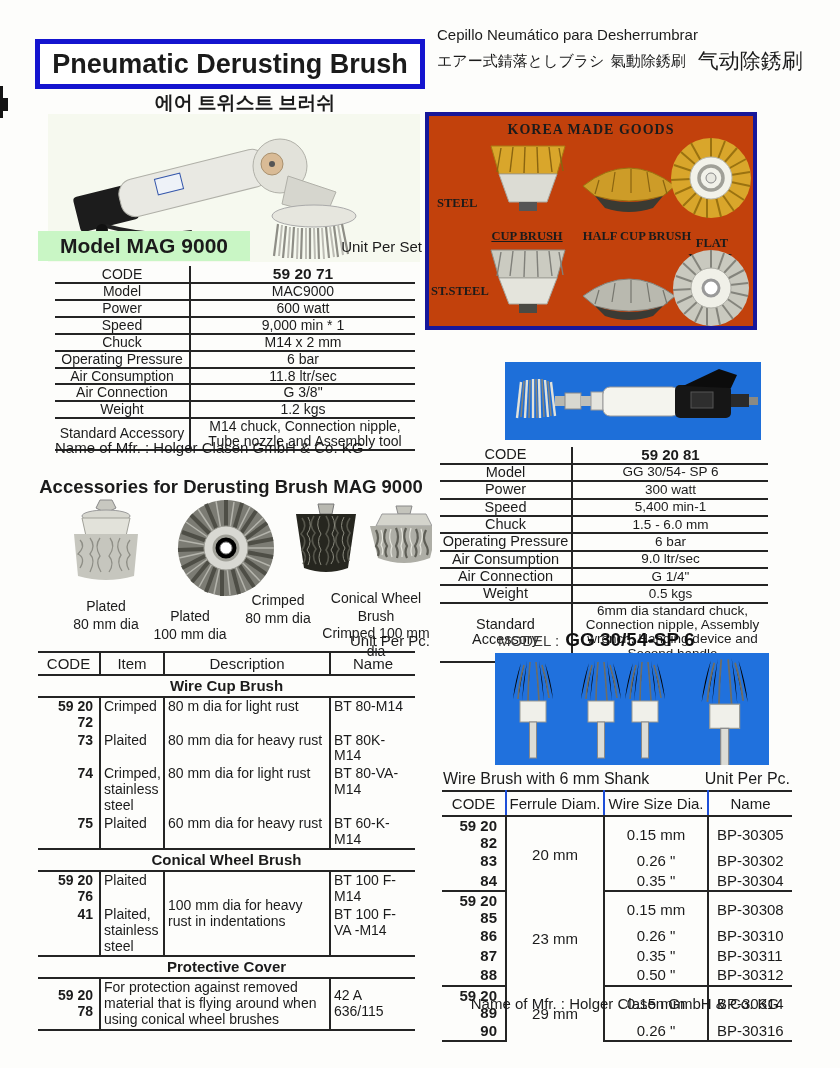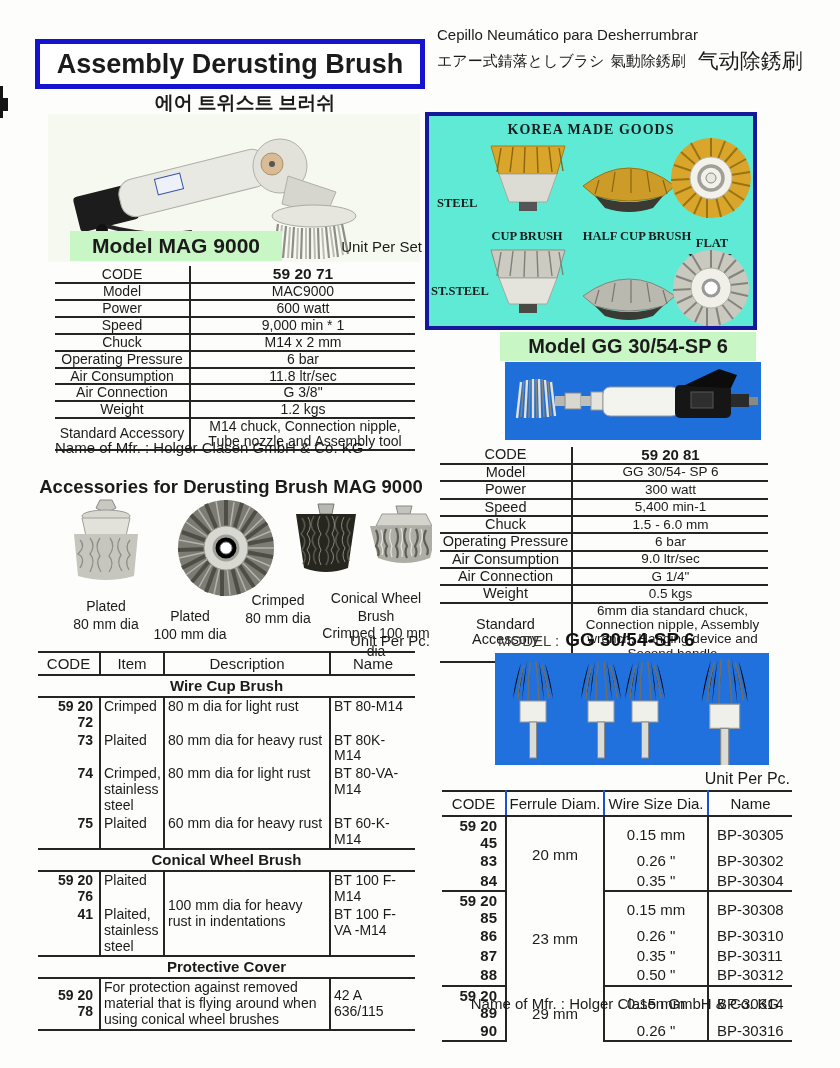--- a/index.html
+++ b/index.html
@@ -17,42 +17,42 @@
   .scan-mark2{left:0;top:98px;width:8px;height:13px;background:#141414;}
 
   
   .translations{left:437px;top:26px;width:400px;font-size:15px;line-height:1.25;}
   .trans-l2{margin-top:3px;}
   .zh-large{font-size:21px;vertical-align:-2px;margin-left:8px;}
 
   
   .mag-photo{left:48px;top:114px;width:372px;height:148px;background:#f6f9ef;}
   .green-label{background:#c9f6c5;font-weight:bold;display:flex;align-items:center;justify-content:center;}
-  .mag-label{left:38px;top:231px;width:212px;height:30px;font-size:21px;margin-left:32px;}
+  .mag-label{left:38px;top:231px;width:212px;height:30px;font-size:21px;}
   .unit-set{left:318px;top:238px;width:104px;font-size:15px;text-align:right;}
 
   
   .spec{border-collapse:collapse;width:100%;}
   .spec td{border-bottom:2px solid #242424;padding:0 2px;text-align:center;
            line-height:1.06;vertical-align:middle;}
   .spec td.lbl{border-right:2px solid #242424;}
   .spec td.bold{font-weight:bold;}
   .spec td.valL{text-align:center;padding-left:6px;}
   .mag-spec{left:55px;top:266px;width:360px;}
   .mag-spec td{font-size:14px;height:14px;}
   .mag-spec td.lbl{width:130px;}
   .mag-spec td.bold{font-size:15.5px;}
   .gg-spec{left:440px;top:447px;width:328px;}
   .gg-spec td{font-size:13.5px;height:13px;}
   .gg-spec td.lbl{width:127px;font-size:14.5px;}
   .gg-spec td.bold{font-size:15px;}
   .mfr-line{left:55px;top:439px;width:380px;font-size:15px;}
 
   
-  .korea-box{left:425px;top:112px;width:324px;height:210px;border:4px solid #17179a;background:#5eead4;}
+  .korea-box{left:425px;top:112px;width:324px;height:210px;border:4px solid #17179a;background:#c2410c;}
   .korea-title{left:0;top:6px;width:100%;text-align:center;font-family:"Liberation Serif",serif;
                font-weight:bold;font-size:14px;letter-spacing:1px;}
   .korea-lbl{font-family:"Liberation Serif",serif;font-weight:bold;font-size:12.5px;}
 
   
   .acc-heading{left:30px;top:476px;width:402px;text-align:center;font-weight:bold;font-size:18.5px;}
   .acc-cap{font-size:14px;text-align:center;line-height:1.25;}
   .unit-pc-left{left:330px;top:632px;width:100px;text-align:right;font-size:15px;}
 
   .acc-table{left:38px;top:651px;width:377px;}
@@ -92,21 +92,21 @@
   .wire-mfr{left:455px;top:995px;width:340px;text-align:center;font-size:15px;}
 </style>
 </head>
 <body>
 
 <div class="page">
 
   <div class="abs scan-mark1"></div>
   <div class="abs scan-mark2"></div>
 
-  <div class="abs title-box">Assembly Derusting Brush</div>
+  <div class="abs title-box">Pneumatic Derusting Brush</div>
   <div class="abs subtitle-kr">에어 트위스트 브러쉬</div>
 
   <div class="abs translations">
     <div>Cepillo Neumático para Desherrumbrar</div>
     <div class="trans-l2">
       <span>エアー式錆落としブラシ</span>
       <span style="margin-left:2px">氣動除銹刷</span>
       <span class="zh-large">气动除銹刷</span>
     </div>
   </div>
@@ -196,21 +196,21 @@
           </tr>
         </tbody>
       </table>
   </div>
   <div class="abs mfr-line">Name of Mfr. :  Holger Clasen GmbH &amp;  Co. KG</div>
 
   <div class="abs korea-box">
     <div class="abs korea-title">KOREA MADE GOODS</div>
     <div class="abs korea-lbl" style="left:8px;top:80px;">STEEL</div>
     <div class="abs korea-lbl" style="left:2px;top:168px;">ST.STEEL</div>
-    <div class="abs korea-lbl" style="left:48px;top:113px;width:100px;text-align:center;">CUP BRUSH</div>
+    <div class="abs korea-lbl" style="left:48px;top:113px;width:100px;text-align:center;text-decoration:underline;">CUP BRUSH</div>
     <div class="abs korea-lbl" style="left:148px;top:113px;width:120px;text-align:center;">HALF CUP BRUSH</div>
     <div class="abs korea-lbl" style="left:242px;top:120px;width:82px;text-align:center;">FLAT WHEEL</div>
     <svg class="abs" style="left:0;top:0" width="324" height="210" viewBox="0 0 324 210">
 
       <g>
         <polygon points="62,30 136,30 128,58 70,58" fill="#d9a62b" stroke="#a87a14"></polygon>
         <g stroke="#8a6410" stroke-width="1.4">
             <path d="M72 32 l-4 24"></path>
             <path d="M84 31 l-3 25"></path>
             <path d="M96 31 l-1 26"></path>
@@ -306,21 +306,20 @@
             <path d="M-35 -12 L-18 -6"></path>
             <path d="M-28 -25 L-14 -12"></path>
             <path d="M-19 -33 L-9 -16"></path>
         </g>
         <circle r="20" fill="#f0f0e8" stroke="#b0b0a8"></circle>
         <circle r="8" fill="#fff" stroke="#999" stroke-width="3"></circle>
       </g>
     </svg>
   </div>
 
-  <div class="abs green-label gg-label">Model GG 30/54-SP 6</div>
   <div class="abs gg-photo">
     <svg width="256" height="78" viewBox="0 0 256 78">
       <rect width="256" height="78" fill="#1e6fd9"></rect>
       <g stroke="#e2e2da" stroke-width="2.4">
           <path d="M16 20 l-4 36"></path>
           <path d="M22 18 l-2 38"></path>
           <path d="M28 17 l0 39"></path>
           <path d="M34 17 l1 39"></path>
           <path d="M40 18 l3 37"></path>
           <path d="M46 20 l4 34"></path>
@@ -413,20 +412,21 @@
             <path d="M9 12 q5 16 7 33"></path>
           </g>
         <rect x="-13" y="48" width="26" height="21" fill="#f0f0ea" stroke="#9a9a92"></rect>
         <rect x="-3.5" y="69" width="7" height="36" fill="#dcdcd6" stroke="#888"></rect>
       </g>
       <use href="#b1" x="68"></use>
       <use href="#b1" x="112"></use>
       <use href="#b1" transform="translate(186,-4) scale(1.15)"></use>
     </svg>
   </div>
+  <div class="abs gg-cap-left">Wire Brush with 6 mm Shank</div>
   <div class="abs gg-cap-right">Unit Per Pc.</div>
 
   <div class="abs acc-heading">Accessories for Derusting Brush MAG 9000</div>
 
   <svg class="abs" style="left:38px;top:492px" width="394" height="110" viewBox="0 0 394 110">
 
     <g transform="translate(30,8)">
       <polygon points="32,0 44,0 48,8 40,12 36,12 28,8" fill="#c8c8c0" stroke="#888"></polygon>
       <ellipse cx="38" cy="16" rx="24" ry="6" fill="#d8d8d0" stroke="#999"></ellipse>
       <polygon points="14,18 62,18 58,36 18,36" fill="#e2e2da" stroke="#a0a098"></polygon>
@@ -626,21 +626,21 @@
         <thead>
           <tr>
             <th>CODE</th>
             <th>Ferrule Diam.</th>
             <th>Wire Size Dia.</th>
             <th>Name</th>
           </tr>
         </thead>
         <tbody>
           <tr>
-            <td class="w0">59 20 45</td>
+            <td class="w0">59 20 82</td>
             <td class="w1" rowspan="3">20 mm</td>
             <td class="w2">0.15 mm</td>
             <td class="w3">BP-30305</td>
           </tr>
           <tr>
             <td class="w0">83</td>
             <td class="w2">0.26 "</td>
             <td class="w3">BP-30302</td>
           </tr>
           <tr class="glast">

